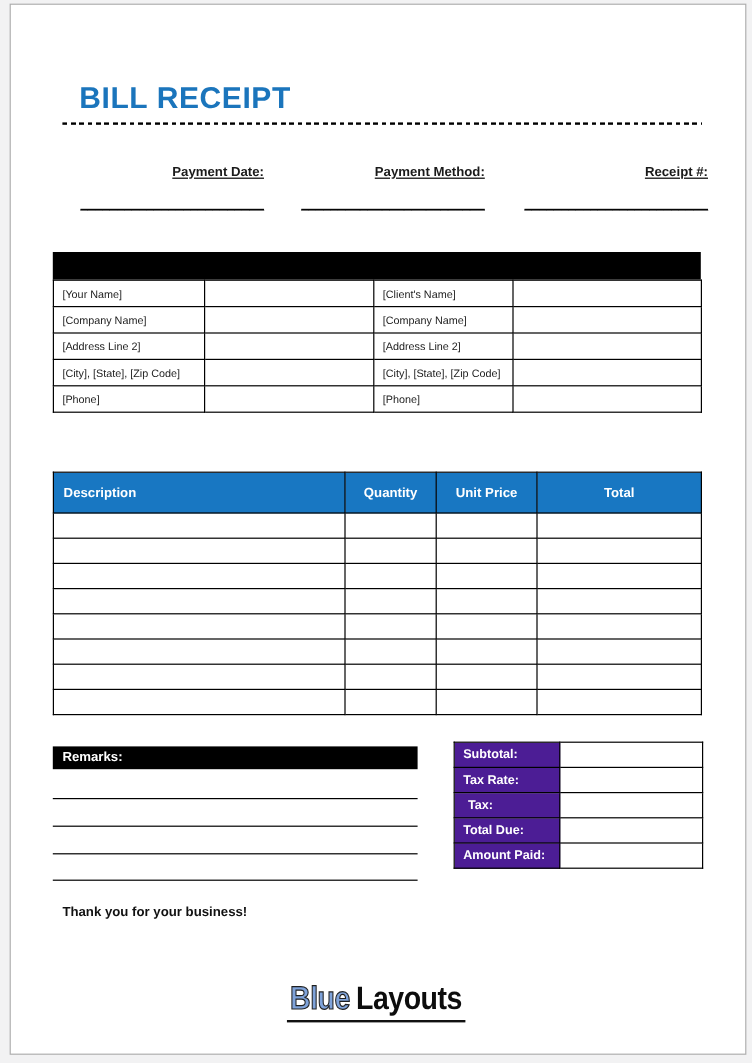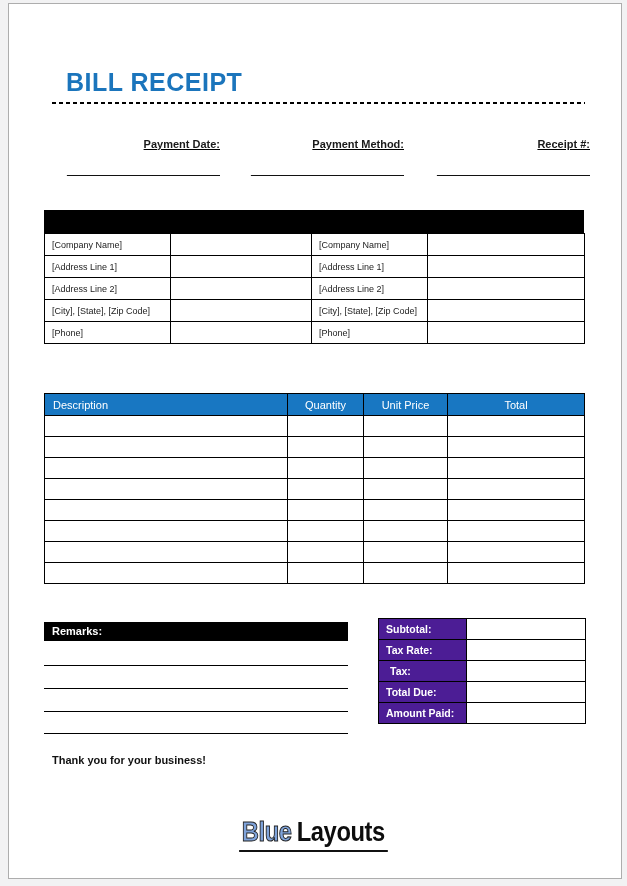--- a/index.html
+++ b/index.html
@@ -39,22 +39,22 @@
   table { border-collapse:collapse; }
   .parties table { width:540px; table-layout:fixed; }
   .parties td {
     border:1px solid #000; height:22px; font-size:9px; color:#222;
     padding-left:7px; vertical-align:middle; background:#fff;
   }
   
   .items { position:absolute; left:44px; top:393px; width:540px; }
   .items table { width:540px; table-layout:fixed; }
   .items th {
-    background:#1877C2; color:#fff; font-size:11px; font-weight:normal;
-    height:22px; border:1px solid #000; padding-left:8px; text-align:left;
+    background:#1877C2; color:#fff; font-size:11px; font-weight:bold;
+    height:34px; border:1px solid #000; padding-left:8px; text-align:left;
   }
   .items th.c { text-align:center; padding-left:0; }
   .items td { border:1px solid #000; height:21px; background:#fff; }
   
   .remarks-bar {
     position:absolute; left:44px; top:622px; width:304px; height:19px;
     background:#000; color:#fff; font-size:11px; font-weight:bold;
     line-height:19px; padding-left:8px;
   }
   .remark-line { position:absolute; left:44px; width:304px; height:1px; background:#000; }
@@ -105,30 +105,30 @@
   <div class="parties-header">
   </div>
   <table>
     <colgroup>
         <col style="width:126px">
         <col style="width:141px">
         <col style="width:116px">
         <col style="width:157px">
       </colgroup>
     <tbody>
+        <tr>
+      <td>[Your Name]</td>
+      <td></td>
+      <td>[Client's Name]</td>
+      <td></td>
+    </tr>
     <tr>
       <td>[Company Name]</td>
       <td></td>
       <td>[Company Name]</td>
-      <td></td>
-    </tr>
-    <tr>
-      <td>[Address Line 1]</td>
-      <td></td>
-      <td>[Address Line 1]</td>
       <td></td>
     </tr>
     <tr>
       <td>[Address Line 2]</td>
       <td></td>
       <td>[Address Line 2]</td>
       <td></td>
     </tr>
     <tr>
       <td>[City], [State], [Zip Code]</td>

